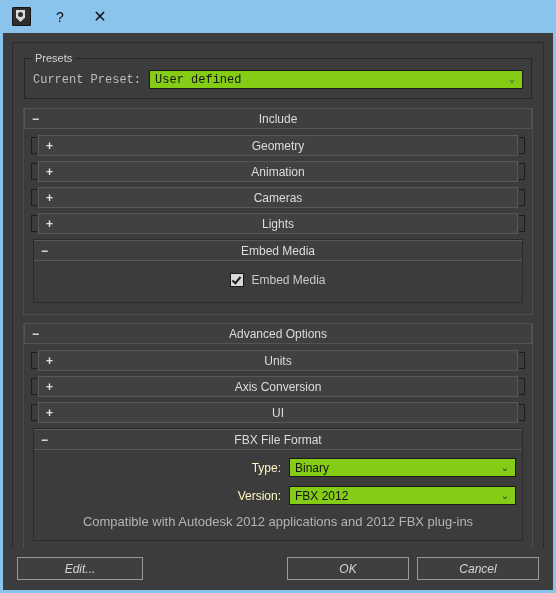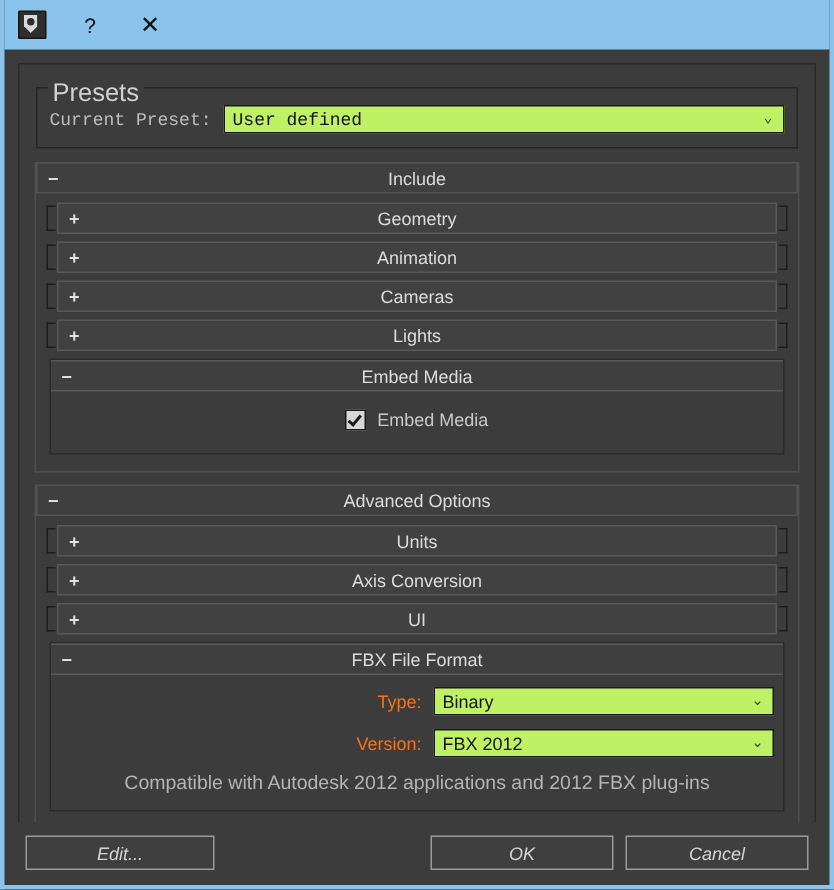--- a/index.html
+++ b/index.html
@@ -106,38 +106,38 @@
     padding: 6px 8px 9px 8px;
     position: relative;
   }
   .groupbox > .gb-title {
     position: absolute;
     top: -7px;
     left: 7px;
     background: #3c3c3c;
     padding: 0 3px;
     color: #d2d2d2;
-    font-size: 17px;
+    font-size: 11px;
   }
   .preset-row {
     display: flex;
     align-items: center;
     margin-top: 5px;
     font-family: Liberation Mono, monospace;
   }
   .preset-row .lbl {
     color: #bdbdbd;
     font-size: 12px;
     margin-right: 8px;
     white-space: nowrap;
   }
 
   
   .combo {
-    background: #bef264;
+    background: #84cc16;
     border: 1px solid #1a1a1a;
     height: 19px;
     display: flex;
     align-items: center;
     padding: 0 2px 0 5px;
     box-sizing: border-box;
     color: #141414;
     font-size: 12px;
     position: relative;
   }
@@ -252,21 +252,21 @@
   .check-row .cb-label { color: #c9c9c9; font-size: 12px; }
 
   
   .field-row {
     display: flex;
     align-items: center;
     justify-content: flex-end;
     margin-bottom: 9px;
   }
   .field-row .fl {
-    color: #f97316;
+    color: #fef9c3;
     font-size: 12px;
     margin-right: 8px;
     white-space: nowrap;
   }
   .field-row .combo { width: 227px; }
   .note {
     text-align: center;
     color: #b4b4b4;
     font-size: 13px;
     padding-bottom: 3px;

